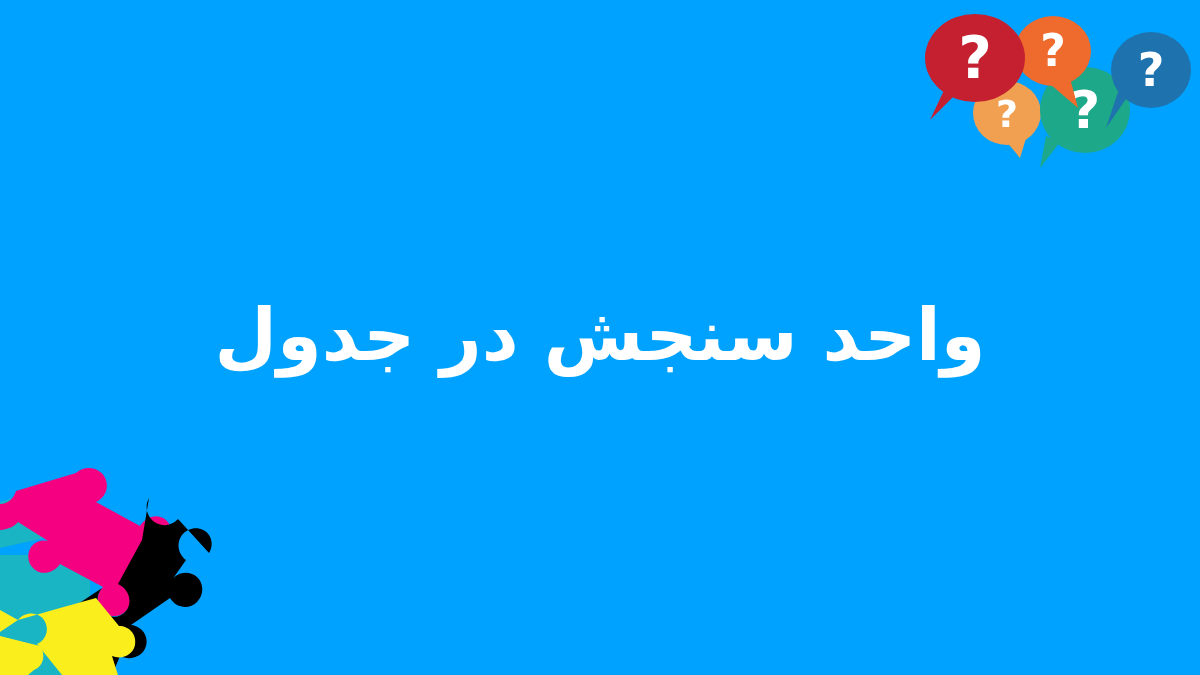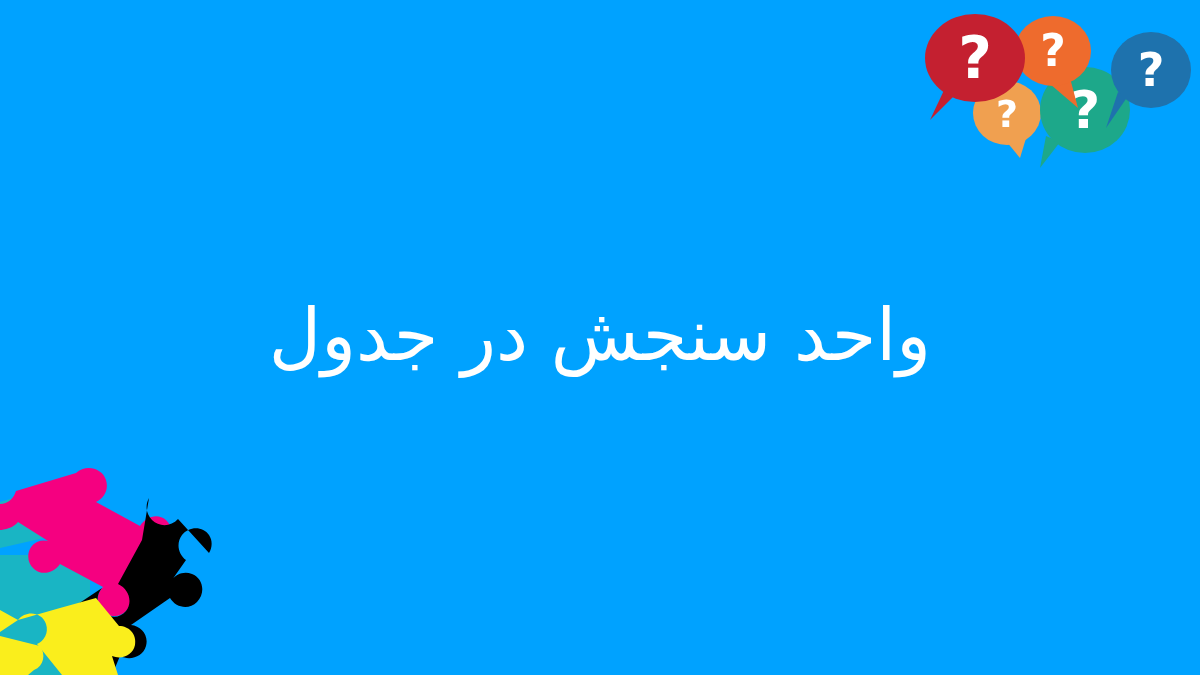--- a/index.html
+++ b/index.html
@@ -44,21 +44,21 @@
     display: flex;
     align-items: center;
     justify-content: center;
   }
   #slide-title {
     direction: rtl;
     unicode-bidi: bidi-override;
     color: #FFFFFF;
     font-family: "DejaVu Sans", sans-serif;
     font-size: 72px;
-    font-weight: normal;
+    font-weight: bold;
     line-height: 1.25;
     letter-spacing: 0;
     text-align: center;
     max-width: 900px;
     margin: 0;
     padding: 0 0 6px 0;
     white-space: nowrap;
   }
 </style>
 </head>

